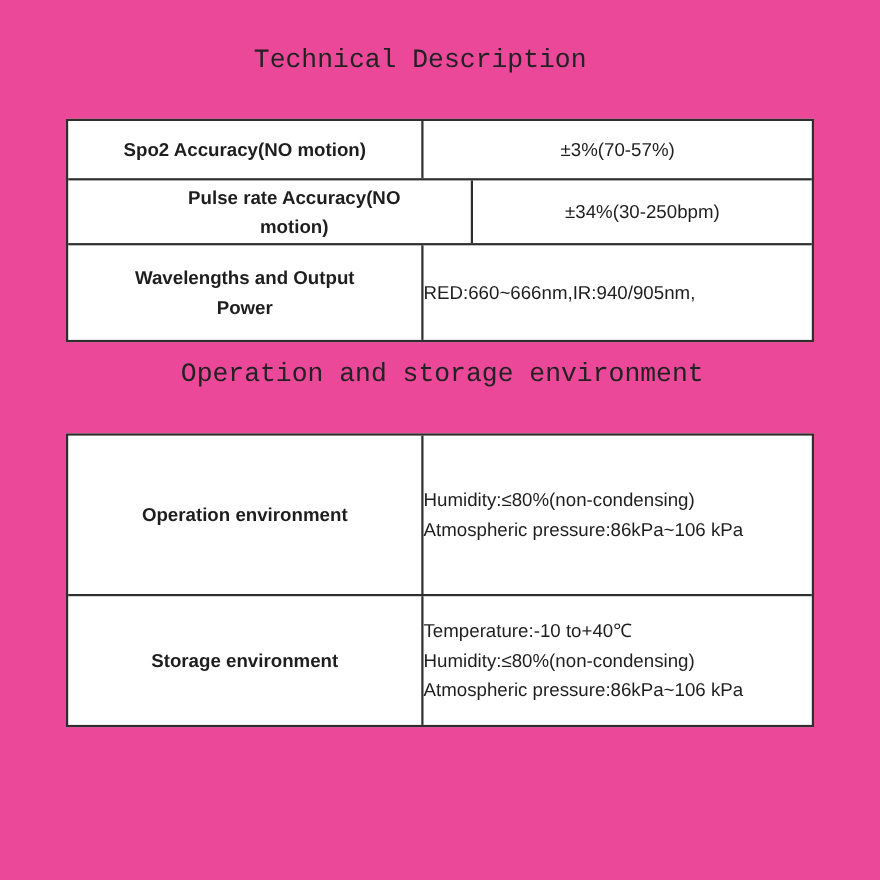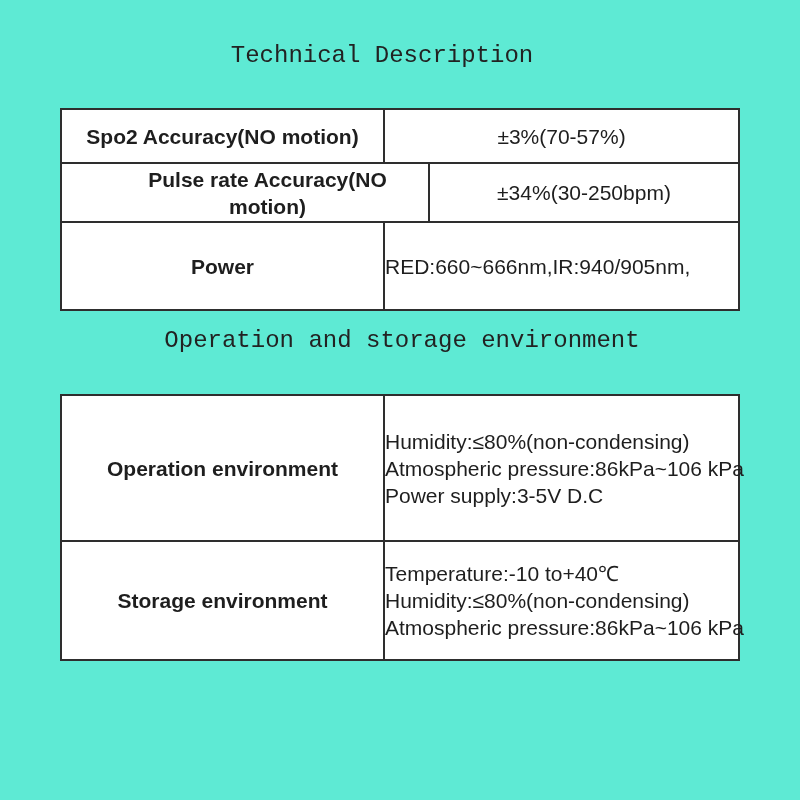--- a/index.html
+++ b/index.html
@@ -1,19 +1,19 @@
 <!DOCTYPE html>
 <html><head>
 <meta charset="utf-8">
 <style>
   html,body { margin:0; padding:0; }
   .page {
     position:relative;
     width:800px; height:800px;
-    background:#5eead4;
+    background:#ec4899;
     font-family:"Liberation Sans", sans-serif;
     color:#1e1e1e;
     overflow:hidden;
   }
   .heading {
     position:absolute;
     width:800px;
     text-align:center;
     font-family:"Liberation Mono", "DejaVu Sans Mono", monospace;
     font-size:24px;
@@ -45,21 +45,21 @@
   .t1r0 { height:52px; }
   .t1r1 { height:57px;padding-left:45px; }
   .t1r2 { height:86px; }
   .t2r0 { height:144px; }
   .t2r1 { height:117px; }
 
   .cell {
     display:flex;
     flex-direction:column;
     justify-content:center;
-    font-size:21px;
+    font-size:17px;
     line-height:27px;
   }
   .cell.label {
     align-items:center;
     font-weight:700;
     border-right:2px solid #2e2e2e;
     text-align:center;
   }
   .cell.value.center { align-items:center; text-align:center; }
   .cell.value.left   { align-items:flex-start; text-align:left; padding-right:4px; }
@@ -85,39 +85,39 @@
       <div class="cell label">
         <div class="line">Pulse rate Accuracy(NO</div>
         <div class="line">motion)</div>
       </div>
       <div class="cell value center">
         <div class="line">±34%(30-250bpm)</div>
       </div>
     </div>
     <div class="row t1r2">
       <div class="cell label">
+        <div class="line">Wavelengths and Output</div>
         <div class="line">Power</div>
       </div>
       <div class="cell value left">
         <div class="line">RED:660~666nm,IR:940/905nm,</div>
       </div>
     </div>
   </div>
 
   <div class="heading h2">Operation and storage environment</div>
 
   <div class="tbl tbl2">
     <div class="row t2r0">
       <div class="cell label">
         <div class="line">Operation environment</div>
       </div>
       <div class="cell value left">
         <div class="line">Humidity:≤80%(non-condensing)</div>
         <div class="line">Atmospheric pressure:86kPa~106 kPa</div>
-        <div class="line">Power supply:3-5V D.C</div>
       </div>
     </div>
     <div class="row t2r1">
       <div class="cell label">
         <div class="line">Storage environment</div>
       </div>
       <div class="cell value left">
         <div class="line">Temperature:-10 to+40℃</div>
         <div class="line">Humidity:≤80%(non-condensing)</div>
         <div class="line">Atmospheric pressure:86kPa~106 kPa</div>

